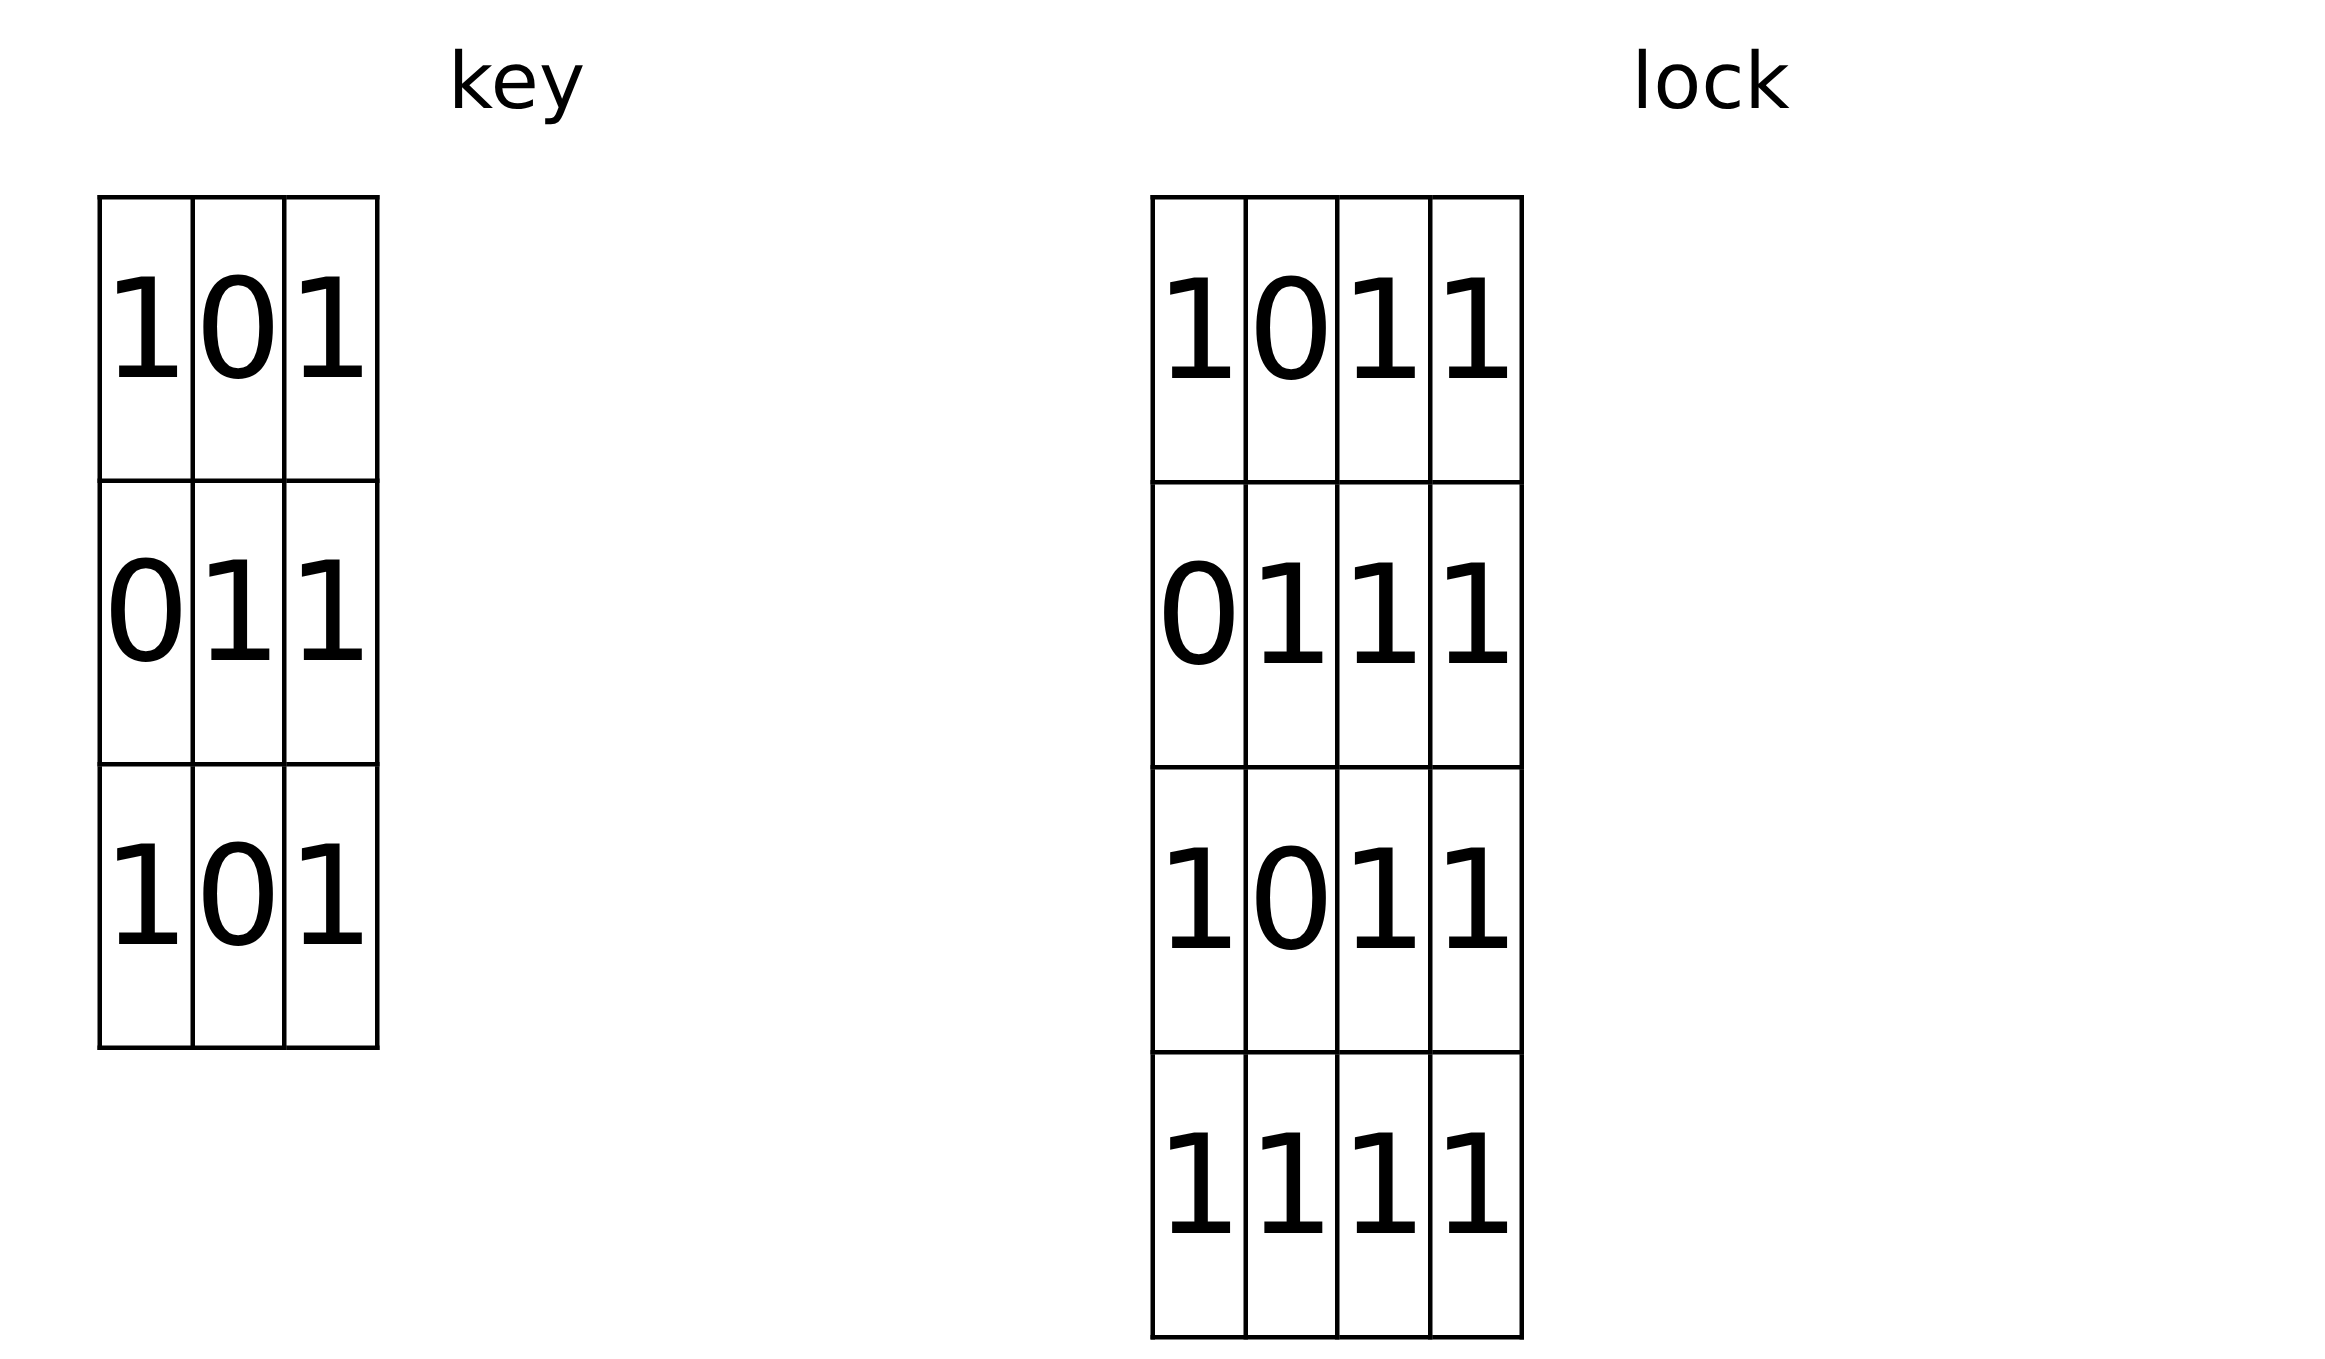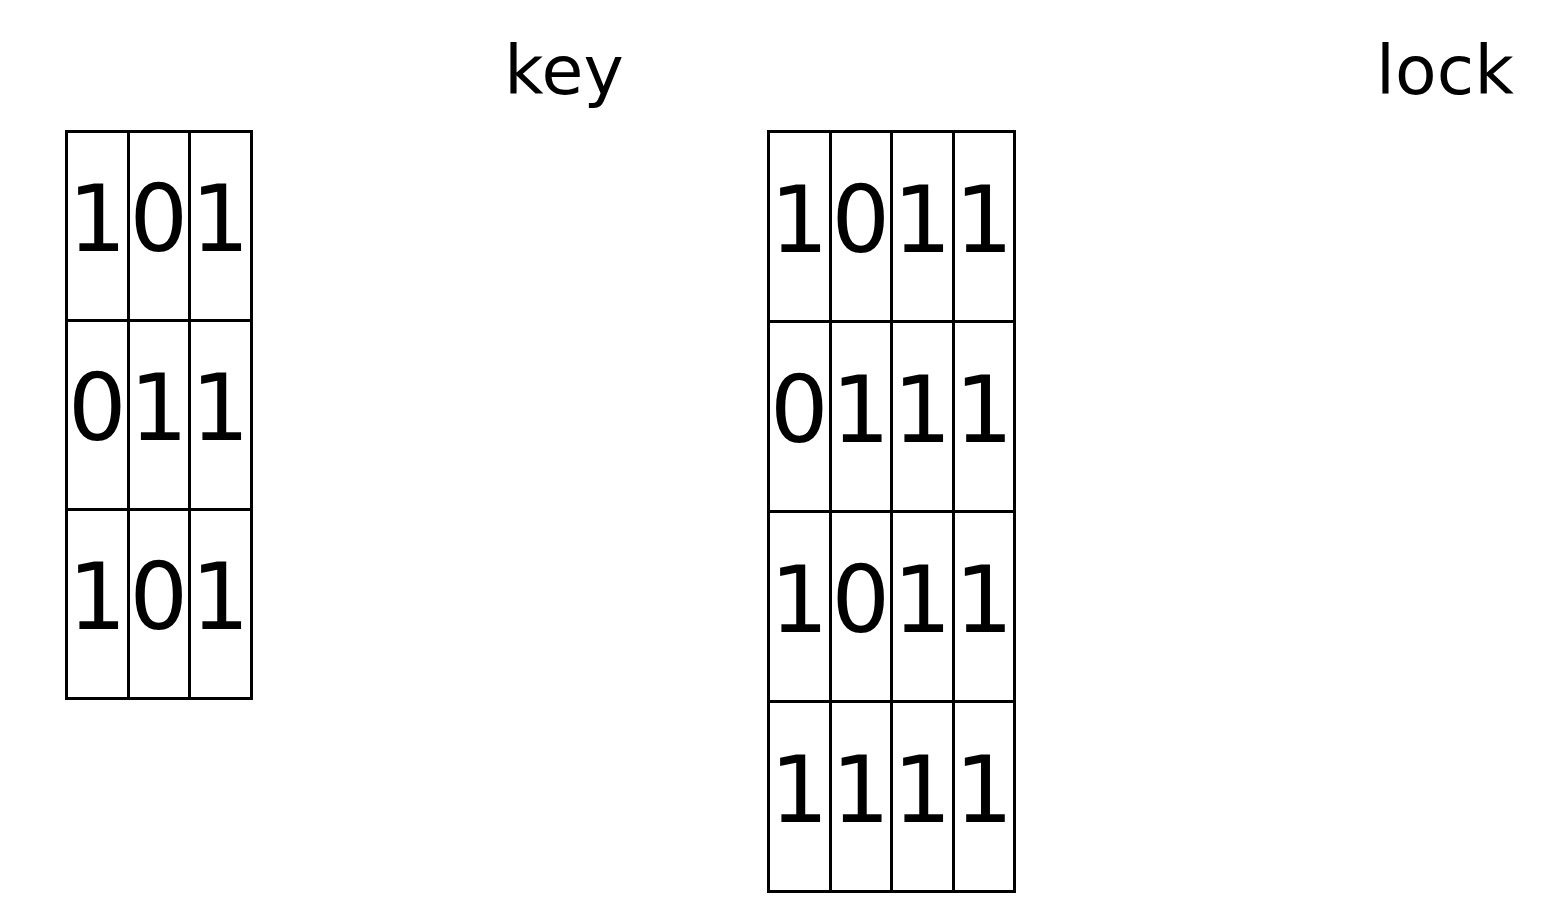--- a/index.html
+++ b/index.html
@@ -28,27 +28,27 @@
   
   .panel {
     position: absolute;
   }
 
   #panel-key   { left: 65px;  top: 20px; }
   #panel-lock  { left: 767px; top: 20px; }
 
   .panel-title {
     position: absolute;
-    top: 16px;
-    font-size: 68px;
+    top: 0;
+    font-size: 52px;
     line-height: 70px;
     font-weight: 400;
     letter-spacing: 0.2px;
     white-space: nowrap;
-    text-align: right;
+    text-align: center;
     color: #000000;
   }
 
   
   #panel-key .panel-title  { left: 0;  width: 559px; }
   
   #panel-lock .panel-title { left: 0;  width: 747px; }
 
   
   .grid {

